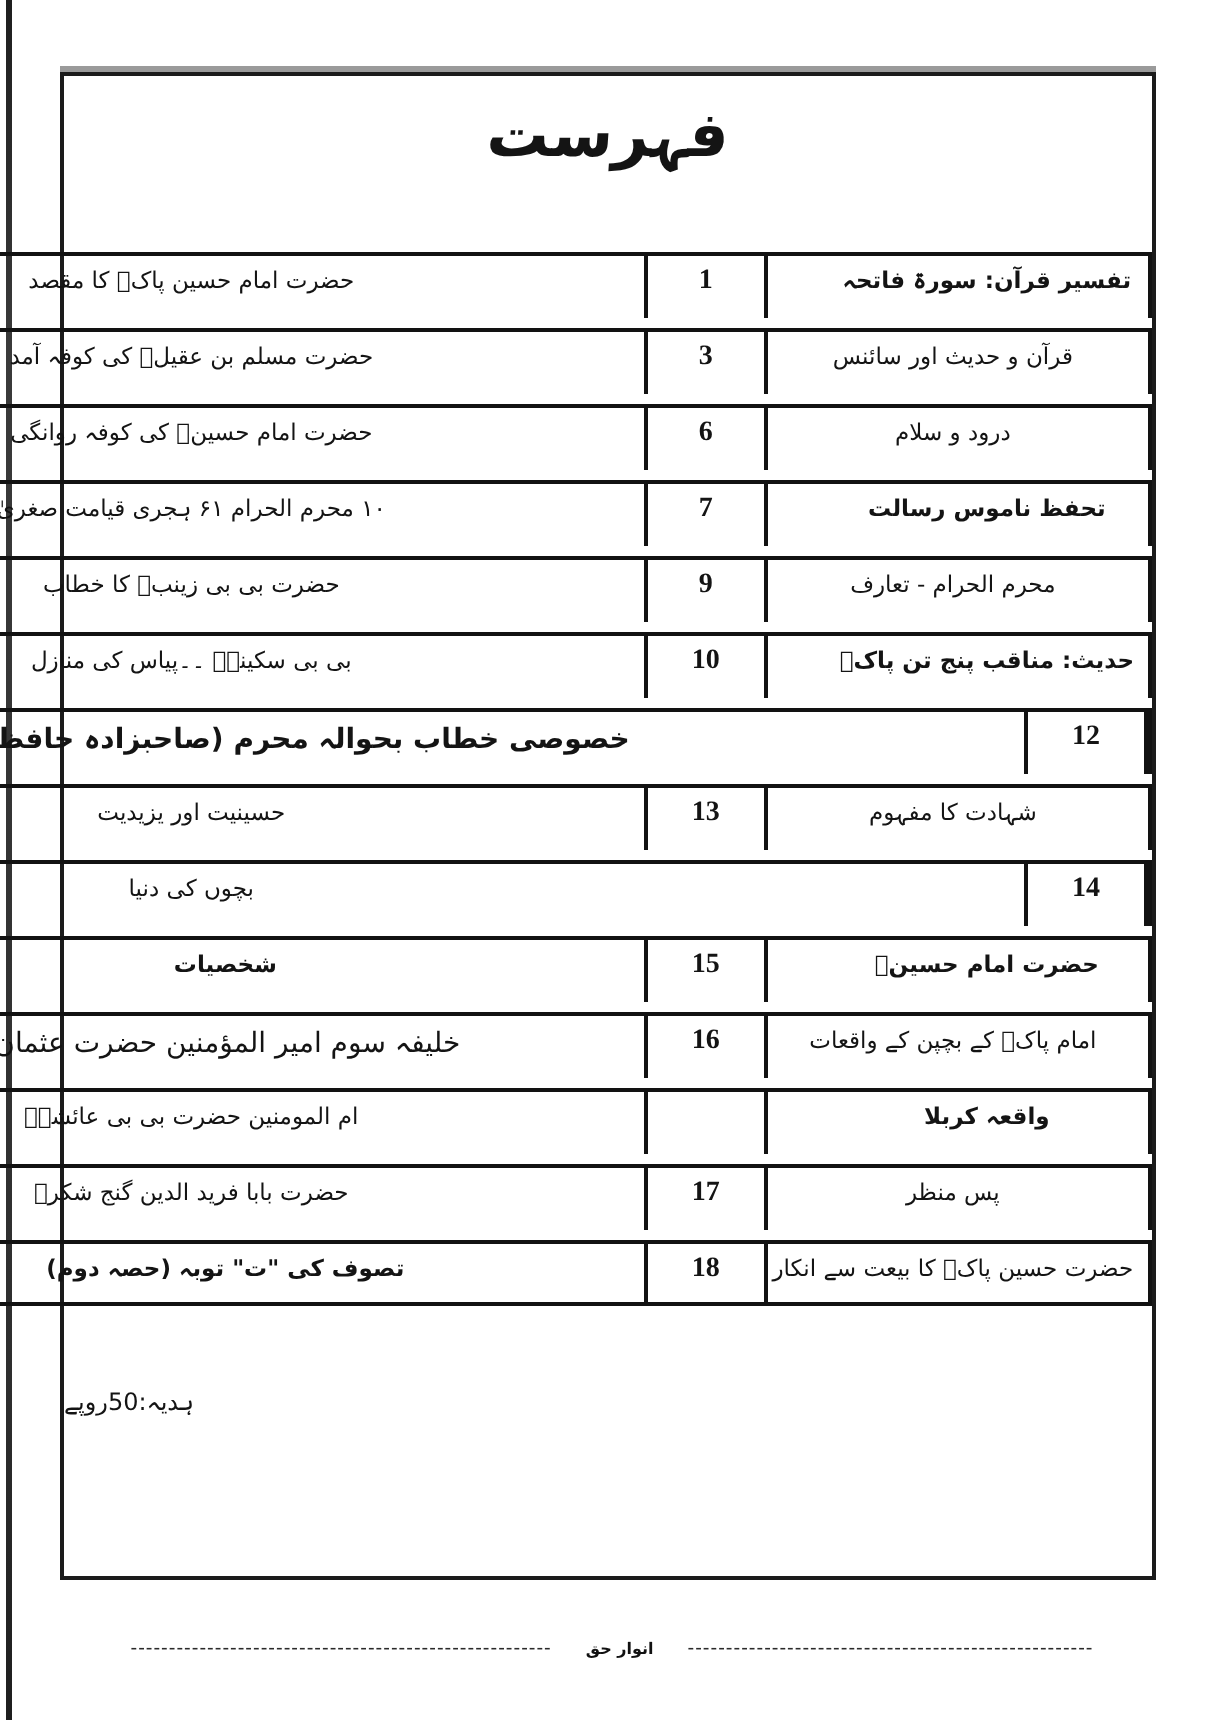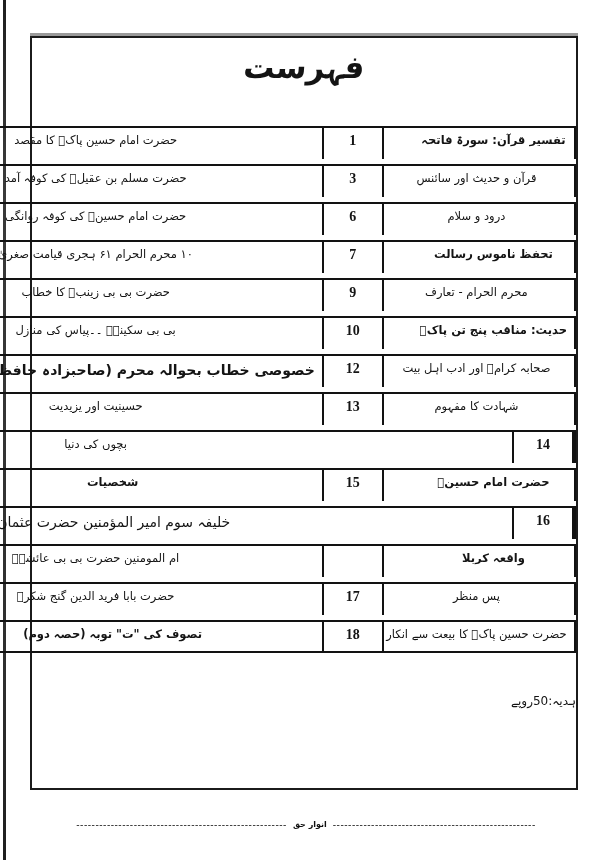--- a/index.html
+++ b/index.html
@@ -62,35 +62,35 @@
   .cell-num{
     text-align:center;padding-top:5px;
     font-family:"Liberation Serif",serif;
     font-size:14px;font-weight:bold;
   }
   .row.bold .cell-title{font-weight:bold;padding-left:36px;}
   .row.small .cell-title{font-size:14px;padding-top:6px;}
 
   .price-note{
     position:absolute;top:656px;left:0;width:100%;
-    text-align:right;direction:rtl;
+    text-align:left;direction:rtl;
     font-size:12px;
   }
 
   .footer{
     position:absolute;top:819px;left:0;width:612px;
     text-align:center;font-size:10px;line-height:12px;color:#2a2a2a;
     font-family:"Liberation Sans",sans-serif;
     white-space:nowrap;
   }
   .footer .emblem{
     display:inline-block;vertical-align:middle;
     font-family:"DejaVu Sans",sans-serif;
     font-size:8px;font-weight:bold;color:#111;
-    margin:0 6px;direction:rtl;
+    margin:0 17px;direction:rtl;
   }
   .footer .dashes{letter-spacing:0.5px;vertical-align:middle;}
 </style>
 </head>
 <body>
 
 <div class="scan-edge"></div>
 
 <div class="frame">
   <div class="page-title">فہرست</div>
@@ -115,35 +115,35 @@
   </div>
         <div class="row">
     <div class="cell-title">محرم الحرام - تعارف</div>
     <div class="cell-num">9</div>
   </div>
         <div class="row bold">
     <div class="cell-title">حدیث: مناقب پنج تن پاکؑ</div>
     <div class="cell-num">10</div>
   </div>
         <div class="row">
-    <div class="cell-title">صحابہ کرامؓ اور ادب اہل بیت</div>
     <div class="cell-num">12</div>
   </div>
         <div class="row">
     <div class="cell-title">شہادت کا مفہوم</div>
     <div class="cell-num">13</div>
   </div>
         <div class="row">
     <div class="cell-num">14</div>
   </div>
         <div class="row bold">
     <div class="cell-title">حضرت امام حسینؓ</div>
     <div class="cell-num">15</div>
   </div>
         <div class="row">
+    <div class="cell-title">امام پاکؓ کے بچپن کے واقعات</div>
     <div class="cell-num">16</div>
   </div>
         <div class="row bold">
     <div class="cell-title">واقعہ کربلا</div>
     <div class="cell-num"></div>
   </div>
         <div class="row">
     <div class="cell-title">پس منظر</div>
     <div class="cell-num">17</div>
   </div>

